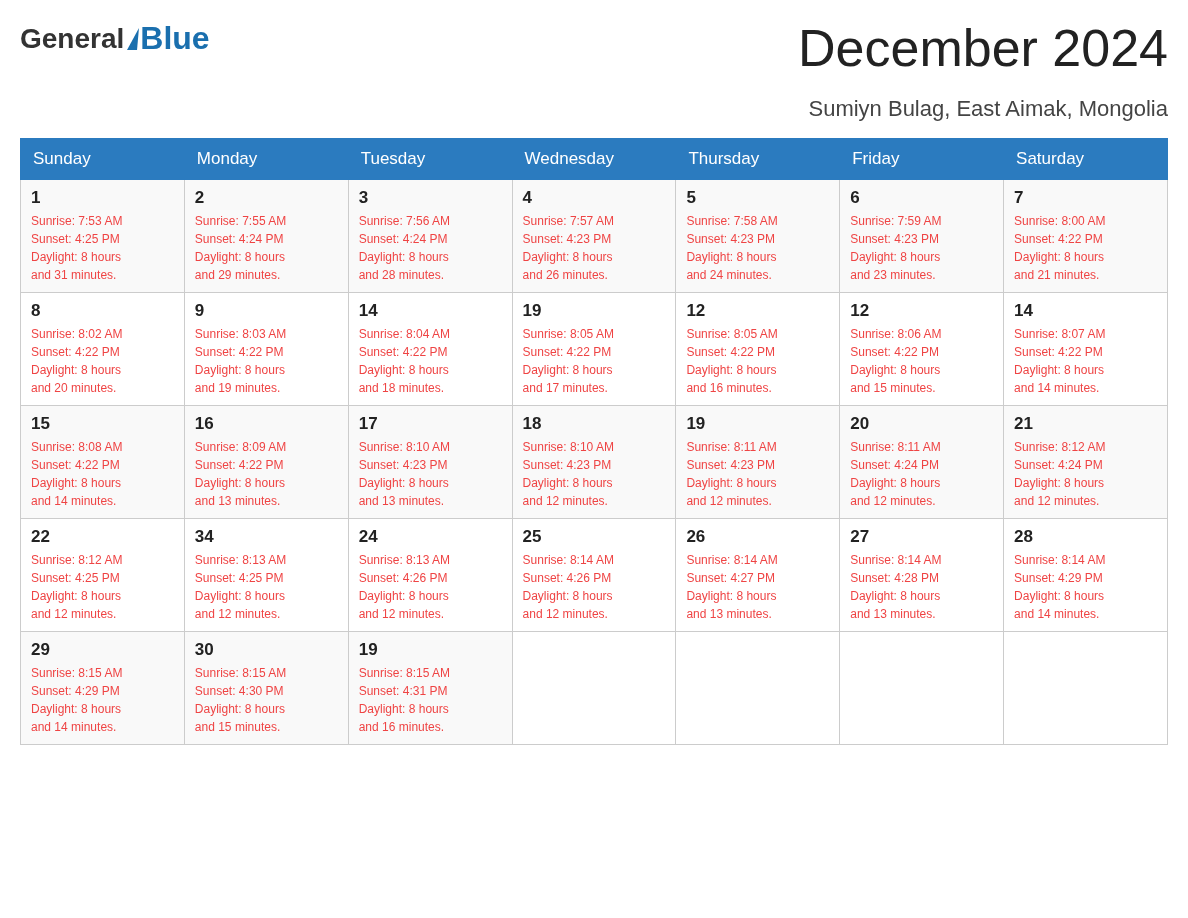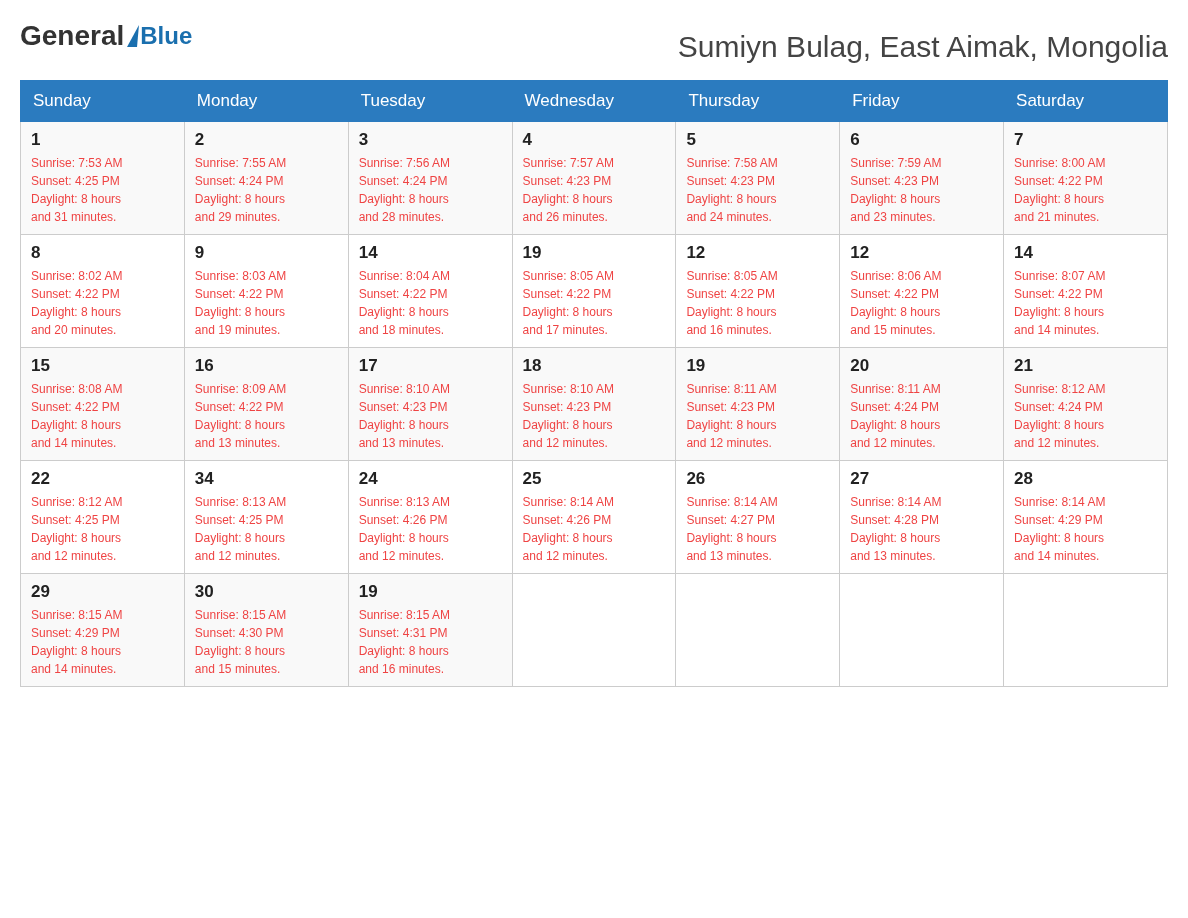--- a/index.html
+++ b/index.html
@@ -38,23 +38,23 @@
     .title-section {
       text-align: right;
     }
     .month-title {
       font-size: 52px;
       font-weight: normal;
       color: #222;
       line-height: 1.1;
     }
     .location {
-      font-size: 30px;
+      font-size: 22px;
       color: #444;
-      margin-top: 10px;
+      margin-top: 19px;
     }
     .calendar {
       width: 100%;
       border-collapse: collapse;
       border: 1px solid #ccc;
     }
     .calendar th {
       background-color: #2b7bbf;
       color: #fff;
       padding: 10px 12px;
@@ -93,25 +93,26 @@
     }
   </style>
 </head>
 <body>
 
 <div class="header">
   <div class="logo">
     <div class="logo-text">
   <span style="color:#333;font-size:28px;font-weight:bold;">General</span>
   <span style="display:inline-block;width:0;height:0;border-left:10px solid transparent;border-right:0px solid transparent;border-bottom:22px solid #1a6fae;margin:0 2px 0 4px;transform:skewX(-5deg);"></span>
-  <span style="color:#1a6fae;font-size:24px;font-weight:bold;">Blue</span>
+  <span style="color:#1a6fae;font-size:32px;font-weight:bold;">Blue</span>
 </div>
     <div class="logo-underline"></div>
   </div>
   <div class="title-section">
+    <div class="month-title">December 2024</div>
     <div class="location">Sumiyn Bulag, East Aimak, Mongolia</div>
   </div>
 </div>
 
 <table class="calendar">
   <thead>
     <tr>
       <th>Sunday</th>
       <th>Monday</th>
       <th>Tuesday</th>

